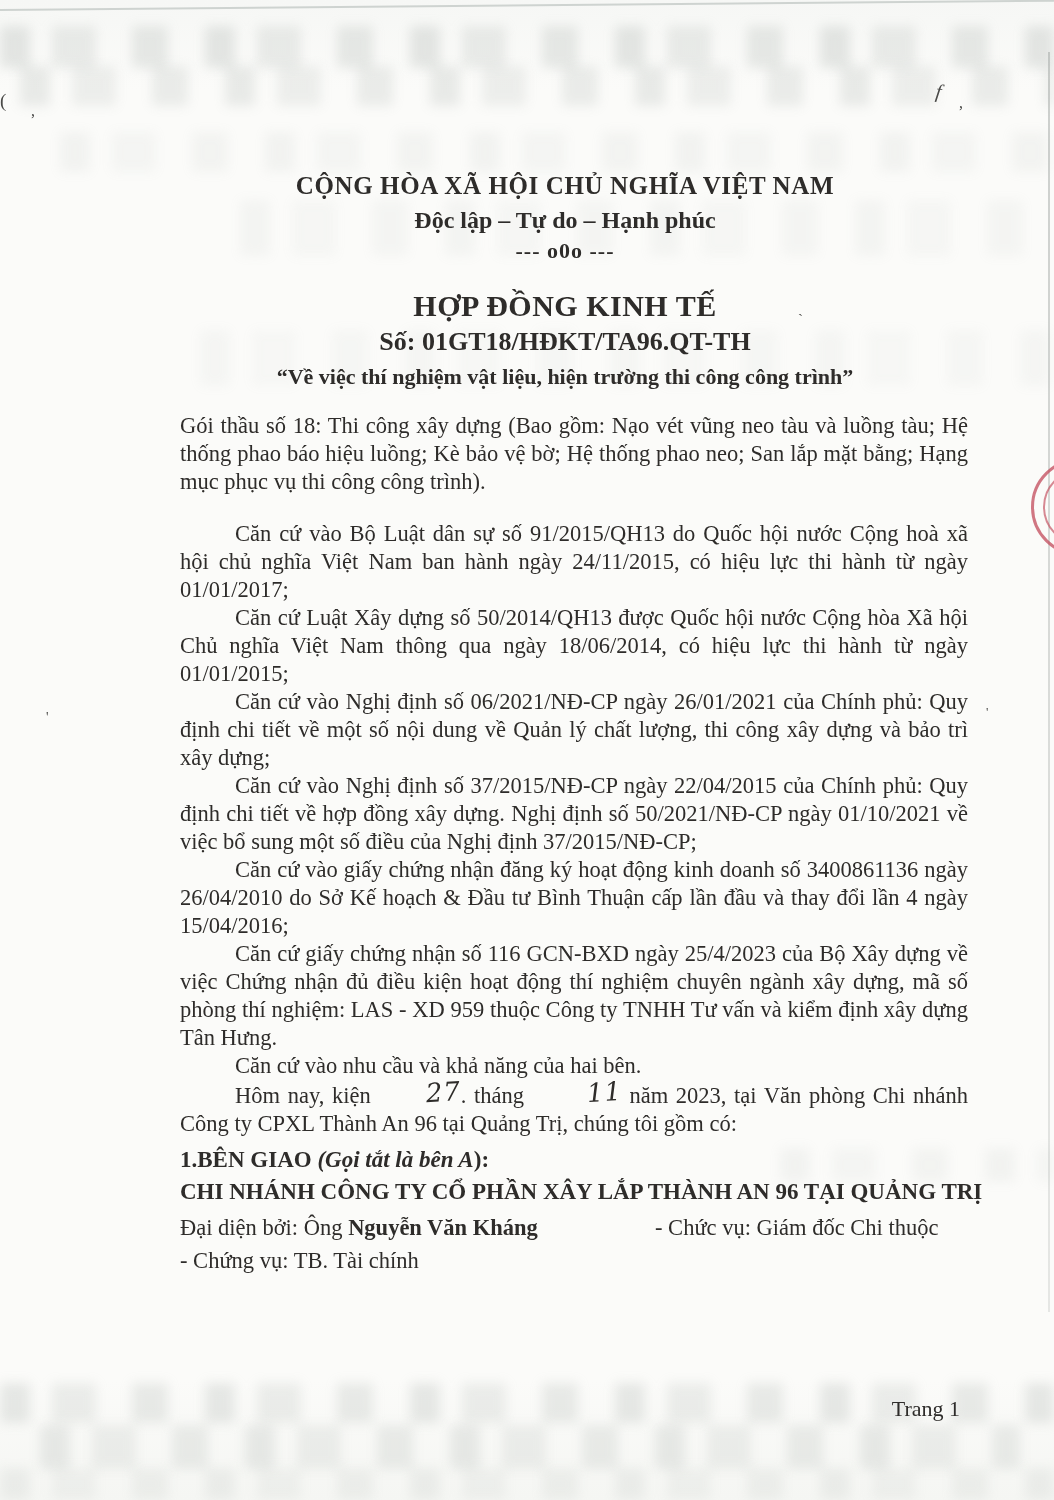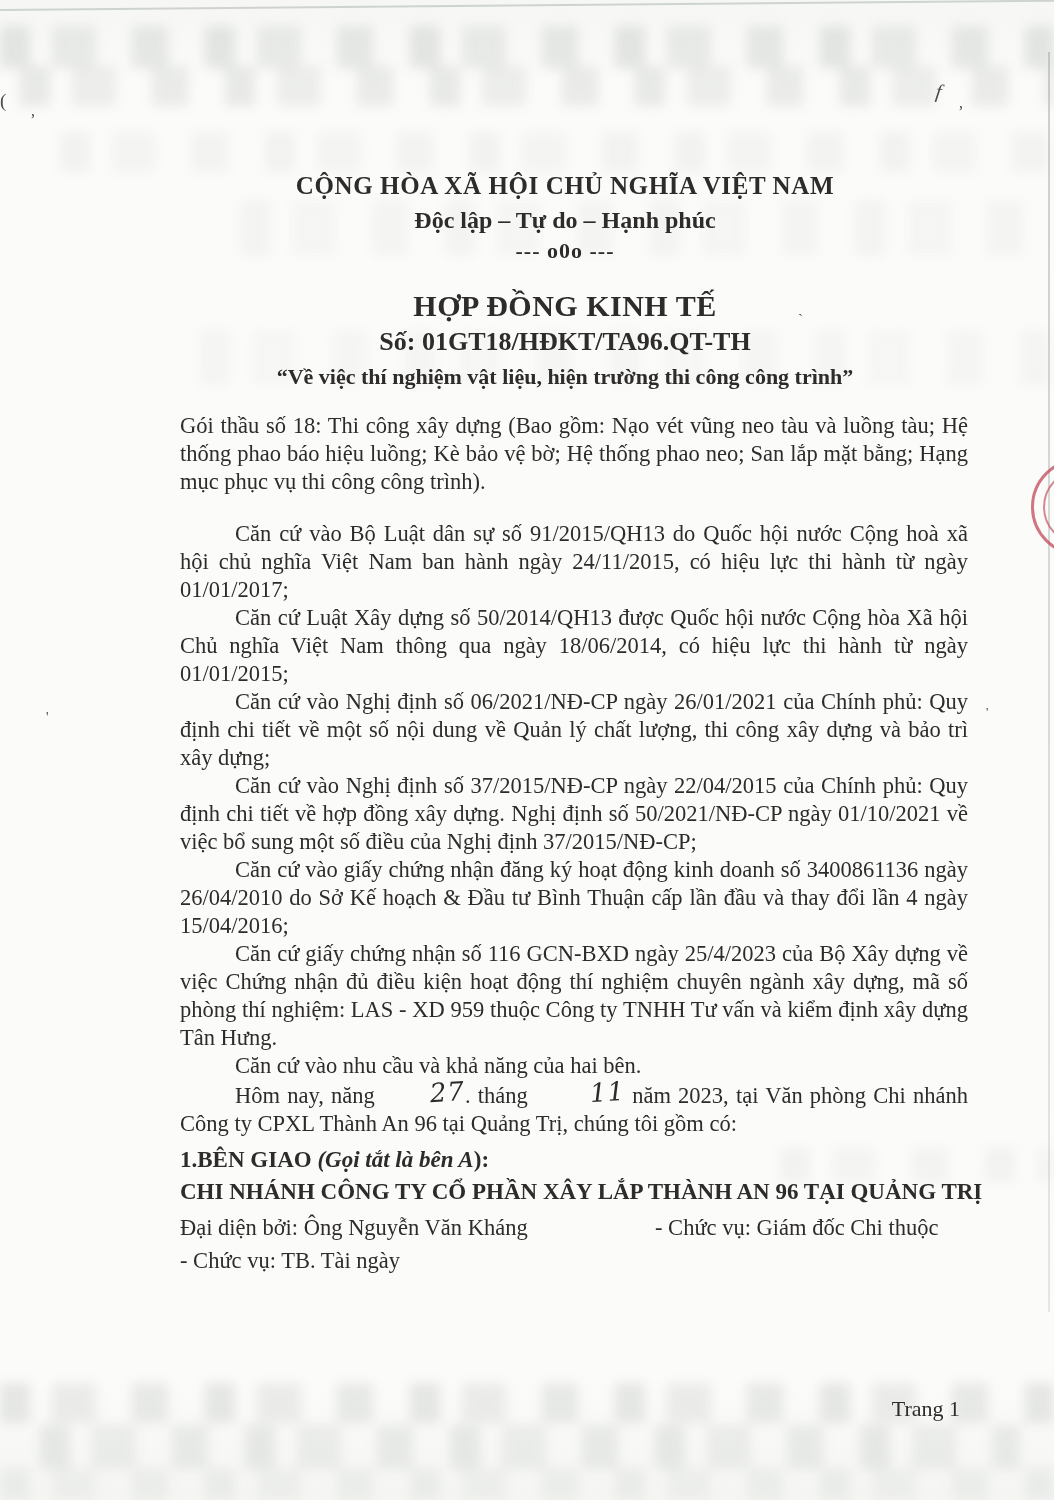--- a/index.html
+++ b/index.html
@@ -43,21 +43,21 @@
     letter-spacing:1px; display:inline-block; transform:rotate(-4deg); font-weight:500;}
   .party-heading{margin-top:7px !important; font-weight:bold; font-size:23px;
     line-height:30px; text-align:left;}
   .party-heading .it{font-style:italic;}
   .company{font-weight:bold; font-size:23px; line-height:30px; text-align:center;
     white-space:nowrap; margin-top:2px !important;}
   .reps{margin-top:4px;}
   .rep-row{display:flex; line-height:33px; font-size:22.5px; text-align:left;}
   .rep-left{width:475px; flex:none;}
   .rep-left.indented{padding-left:128px; box-sizing:border-box;}
-  .rep-name{font-weight:normal;}
+  .rep-name{font-weight:bold;}
   .footer-page{position:absolute; right:94px; top:1396px; font-size:22px;text-align:right;}
 </style>
 </head>
 <body>
 
 <div class="page">
 
   <div class="bleed bleed-tex" style="left:0; top:26px; width:1054px; height:42px; opacity:.55;"></div>
   <div class="bleed bleed-tex" style="left:20px; top:66px; width:1034px; height:40px; opacity:.45;"></div>
   <div class="bleed bleed-tex" style="left:60px; top:132px; width:994px; height:40px; opacity:.22;"></div>
@@ -95,32 +95,32 @@
     <p>Gói thầu số 18: Thi công xây dựng (Bao gồm: Nạo vét vũng neo tàu và luồng tàu; Hệ thống phao báo hiệu luồng; Kè bảo vệ bờ; Hệ thống phao neo; San lắp mặt bằng; Hạng mục phục vụ thi công công trình).</p>
 
     <p class="indent legal-first">Căn cứ vào Bộ Luật dân sự số 91/2015/QH13 do Quốc hội nước Cộng hoà xã hội chủ nghĩa Việt Nam ban hành ngày 24/11/2015, có hiệu lực thi hành từ ngày 01/01/2017;</p>
     <p class="indent">Căn cứ Luật Xây dựng số 50/2014/QH13 được Quốc hội nước Cộng hòa Xã hội Chủ nghĩa Việt Nam thông qua ngày 18/06/2014, có hiệu lực thi hành từ ngày 01/01/2015;</p>
     <p class="indent">Căn cứ vào Nghị định số 06/2021/NĐ-CP ngày 26/01/2021 của Chính phủ: Quy định chi tiết về một số nội dung về Quản lý chất lượng, thi công xây dựng và bảo trì xây dựng;</p>
     <p class="indent">Căn cứ vào Nghị định số 37/2015/NĐ-CP ngày 22/04/2015 của Chính phủ: Quy định chi tiết về hợp đồng xây dựng. Nghị định số 50/2021/NĐ-CP ngày 01/10/2021 về việc bổ sung một số điều của Nghị định 37/2015/NĐ-CP;</p>
     <p class="indent">Căn cứ vào giấy chứng nhận đăng ký hoạt động kinh doanh số 3400861136 ngày 26/04/2010 do Sở Kế hoạch &amp; Đầu tư Bình Thuận cấp lần đầu và thay đổi lần 4 ngày 15/04/2016;</p>
     <p class="indent">Căn cứ giấy chứng nhận số 116 GCN-BXD ngày 25/4/2023 của Bộ Xây dựng về việc Chứng nhận đủ điều kiện hoạt động thí nghiệm chuyên ngành xây dựng, mã số phòng thí nghiệm: LAS - XD 959 thuộc Công ty TNHH Tư vấn và kiểm định xây dựng Tân Hưng.</p>
     <p class="indent">Căn cứ vào nhu cầu và khả năng của hai bên.</p>
 
-    <p class="opening"><span>Hôm nay, năng</span><span class="hand">27</span><span>. tháng </span><span class="hand">11</span><span> năm 2023, tại Văn phòng Chi nhánh Công ty CPXL Thành An 96 tại Quảng Trị, chúng tôi gồm có:</span></p>
+    <p class="opening"><span>Hôm nay, kiện</span><span class="hand">27</span><span>. tháng </span><span class="hand">11</span><span> năm 2023, tại Văn phòng Chi nhánh Công ty CPXL Thành An 96 tại Quảng Trị, chúng tôi gồm có:</span></p>
 
     <p class="party-heading"><span>1.BÊN GIAO </span><span class="it">(Gọi tắt là bên A</span><span>):</span></p>
 
     <p class="company">CHI NHÁNH CÔNG TY CỔ PHẦN XÂY LẮP THÀNH AN 96 TẠI QUẢNG TRỊ</p>
 
     <div class="reps">
       <div class="rep-row">
         <div class="rep-left"><span>Đại diện bởi: Ông </span><span class="rep-name">Nguyễn Văn Kháng</span></div>
         <div class="rep-role">- Chức vụ: Giám đốc Chi thuộc</div>
       </div>
       <div class="rep-row">
-        <div class="rep-role">- Chức vụ: TB. Tài ngày</div>
+        <div class="rep-role">- Chứng vụ: TB. Tài chính</div>
       </div>
     </div>
   </div>
 
   <div class="footer-page">Trang 1</div>
 
 </div>
 
 </body></html>

